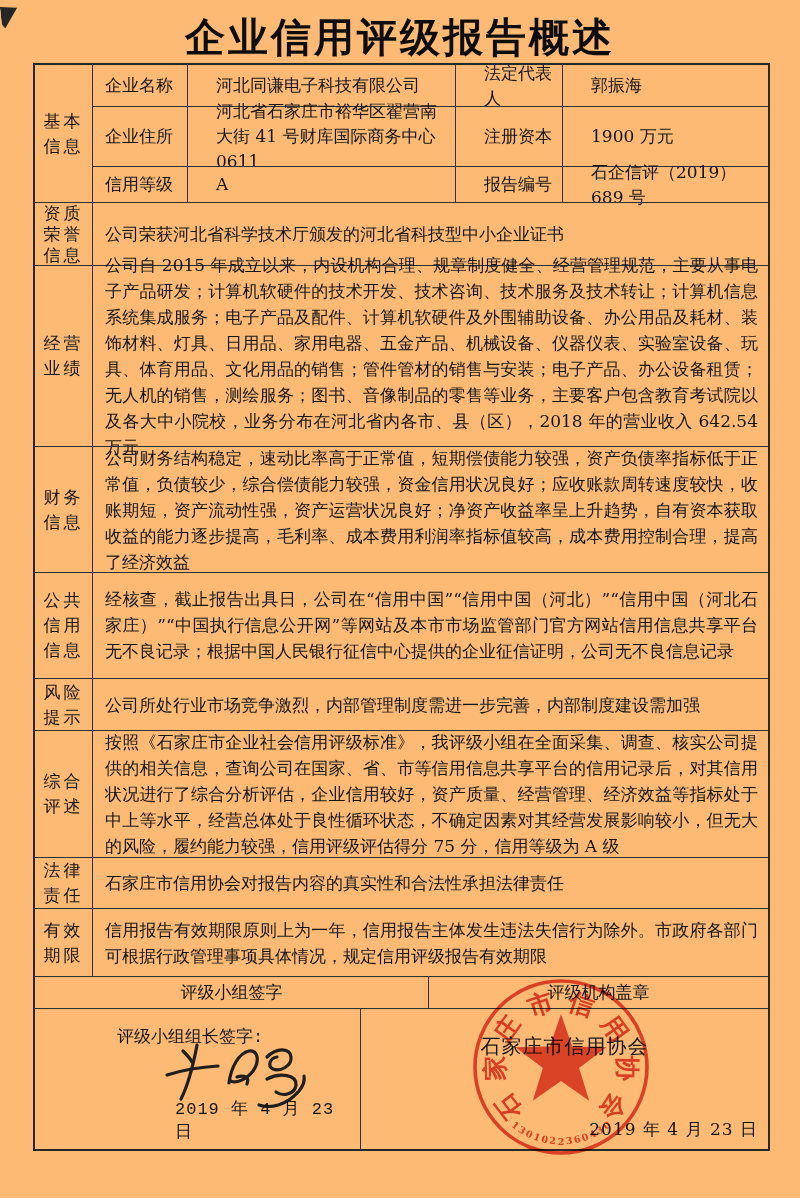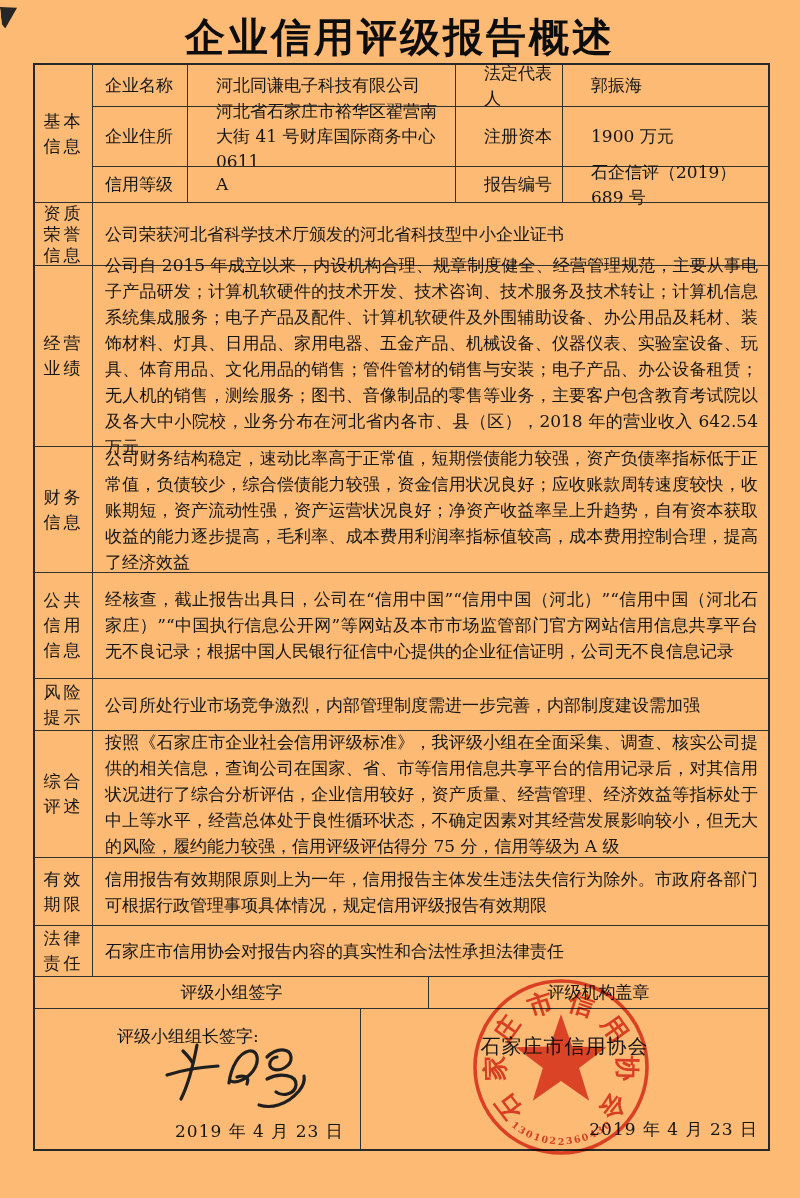--- a/index.html
+++ b/index.html
@@ -58,21 +58,21 @@
   .fv-main { flex:0 0 268px; }
   .fv-last { flex:1 1 auto; }
 
   
   .sig-head { height:33px; }
   .sig-head .cell { flex:1 1 auto; display:flex; align-items:center; justify-content:center;margin-left:34px; }
   .sig-head .cell.left { flex:0 0 325px; }
   .sig-head .cell.right { border-left:1.5px solid #303030; }
   .sig-body { height:142px; flex:1 1 auto; }
   .sig-body .cell { position:relative; }
-  .sig-body .cell.left { flex:0 0 325px; }
+  .sig-body .cell.left { flex:0 0 325px;font-family:Liberation Mono, monospace; }
   .sig-body .cell.right { flex:1 1 auto; border-left:1.5px solid #303030; }
   .leader-label { position:absolute; left:82px; top:16px; }
   .sig-svg { position:absolute; left:128px; top:30px; }
   .date-left { position:absolute; left:140px; bottom:6px; letter-spacing:1px; }
   .org-name { position:absolute; left:0; right:0; top:24px; text-align:center; font-size:20px; letter-spacing:1px; }
   .date-right { position:absolute; right:10px; bottom:8px; letter-spacing:1px; }
 
   .stamp {
     position:absolute; left:466px; top:972px; width:190px; height:190px;
     mix-blend-mode:multiply; pointer-events:none;
@@ -162,35 +162,35 @@
 
     <div class="row" style="height:127px">
       <div class="lbl-cell">
         <span>综合评述</span>
       </div>
       <div class="cnt">
           <div class="txt">按照《石家庄市企业社会信用评级标准》，我评级小组在全面采集、调查、核实公司提供的相关信息，查询公司在国家、省、市等信用信息共享平台的信用记录后，对其信用状况进行了综合分析评估，企业信用较好，资产质量、经营管理、经济效益等指标处于中上等水平，经营总体处于良性循环状态，不确定因素对其经营发展影响较小，但无大的风险，履约能力较强，信用评级评估得分 75 分，信用等级为 A 级</div>
         </div>
     </div>
 
+    <div class="row" style="height:51px">
+      <div class="lbl-cell">
+        <span>法律责任</span>
+      </div>
+      <div class="cnt">
+          <div class="txt">石家庄市信用协会对报告内容的真实性和合法性承担法律责任</div>
+        </div>
+    </div>
+
     <div class="row" style="height:68px">
       <div class="lbl-cell">
         <span>有效期限</span>
       </div>
       <div class="cnt">
           <div class="txt">信用报告有效期限原则上为一年，信用报告主体发生违法失信行为除外。市政府各部门可根据行政管理事项具体情况，规定信用评级报告有效期限</div>
-        </div>
-    </div>
-
-    <div class="row" style="height:51px">
-      <div class="lbl-cell">
-        <span>法律责任</span>
-      </div>
-      <div class="cnt">
-          <div class="txt">石家庄市信用协会对报告内容的真实性和合法性承担法律责任</div>
         </div>
     </div>
 
     <div class="row sig-head">
       <div class="cell left">评级小组签字</div>
       <div class="cell right">评级机构盖章</div>
     </div>
 
     <div class="row sig-body">
       <div class="cell left">

